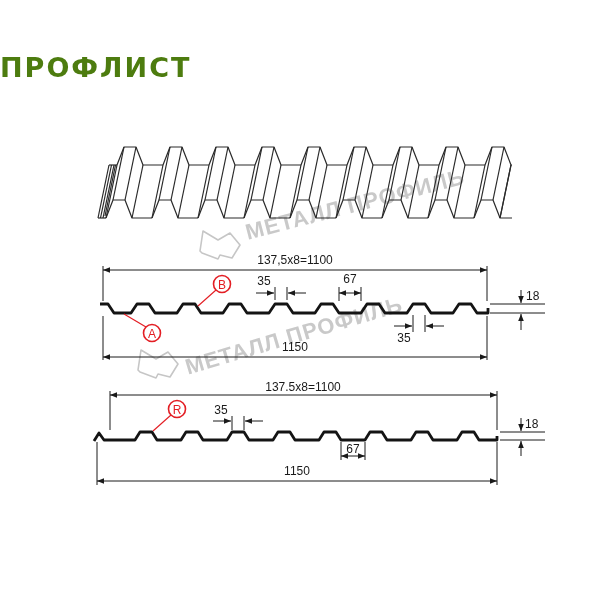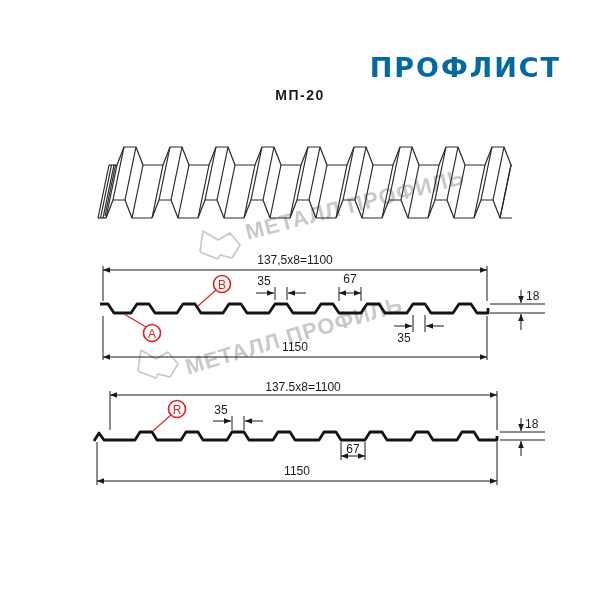--- a/index.html
+++ b/index.html
@@ -1,20 +1,20 @@
 <!DOCTYPE html>
 <html><head>
 <meta charset="utf-8">
 <style>
   html,body{margin:0;padding:0;background:#ffffff;}
   #stage{position:relative;width:600px;height:600px;background:#ffffff;overflow:hidden;
          font-family:"Liberation Sans",sans-serif;}
-  .title{position:absolute;left:0;top:52px;width:561px;text-align:right;
+  .title{position:absolute;left:0;top:52px;width:561px;text-align:left;
          font-family:"DejaVu Sans",sans-serif;font-weight:bold;font-size:27px;
-         letter-spacing:2px;color:#0369a1;}
+         letter-spacing:2px;color:#4d7c0f;}
   .subtitle{position:absolute;left:0;top:87px;width:600px;text-align:center;
          font-weight:600;font-size:14px;letter-spacing:1.5px;color:#1c1c1c;}
   .footer{position:absolute;left:0;top:531px;width:600px;text-align:center;
          font-weight:600;font-size:15px;letter-spacing:.5px;color:#1c1c1c;}
   .wm{position:absolute;z-index:1;}
   .wm-text{position:absolute;white-space:nowrap;font-weight:bold;font-size:22px;
          letter-spacing:1px;color:#c9c9c9;transform-origin:0 50%;}
   .wm1-text{left:246px;top:220px;transform:rotate(-14.5deg);}
   .wm2-text{left:186px;top:355px;transform:rotate(-16.5deg);}
   .wm-logo{position:absolute;}
@@ -23,21 +23,20 @@
   svg{position:absolute;z-index:2;}
   .dimtxt{font-family:"Liberation Sans",sans-serif;font-size:12px;fill:#1a1a1a;}
   .lbltxt{font-family:"Liberation Sans",sans-serif;font-size:12px;fill:#e31e24;}
 </style>
 </head>
 <body>
 
 <div id="stage">
 
   <div class="title">ПРОФЛИСТ</div>
-  <div class="subtitle">МП-20</div>
 
   <div class="wm">
     <svg class="wm-logo wm1-logo" width="50" height="35" viewBox="0 0 50 35">
       <path d="M5,23 L8,3 L23,12 L35,5 L45,17 L37,30 L25,27 L23,31 L7,25 Z" fill="none" stroke="#c6c6c6" stroke-width="1.6" stroke-linejoin="round"></path>
     </svg>
     <span class="wm-text wm1-text">МЕТАЛЛ ПРОФИЛЬ</span>
   </div>
 
   <div class="wm">
     <svg class="wm-logo wm2-logo" width="50" height="35" viewBox="0 0 50 35">

